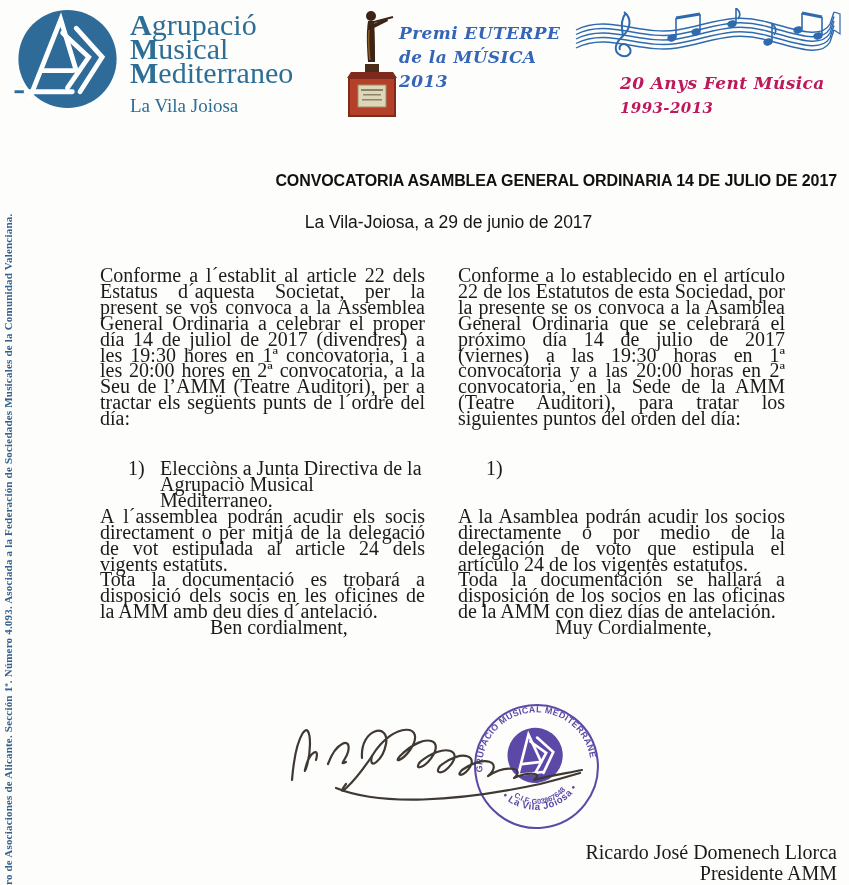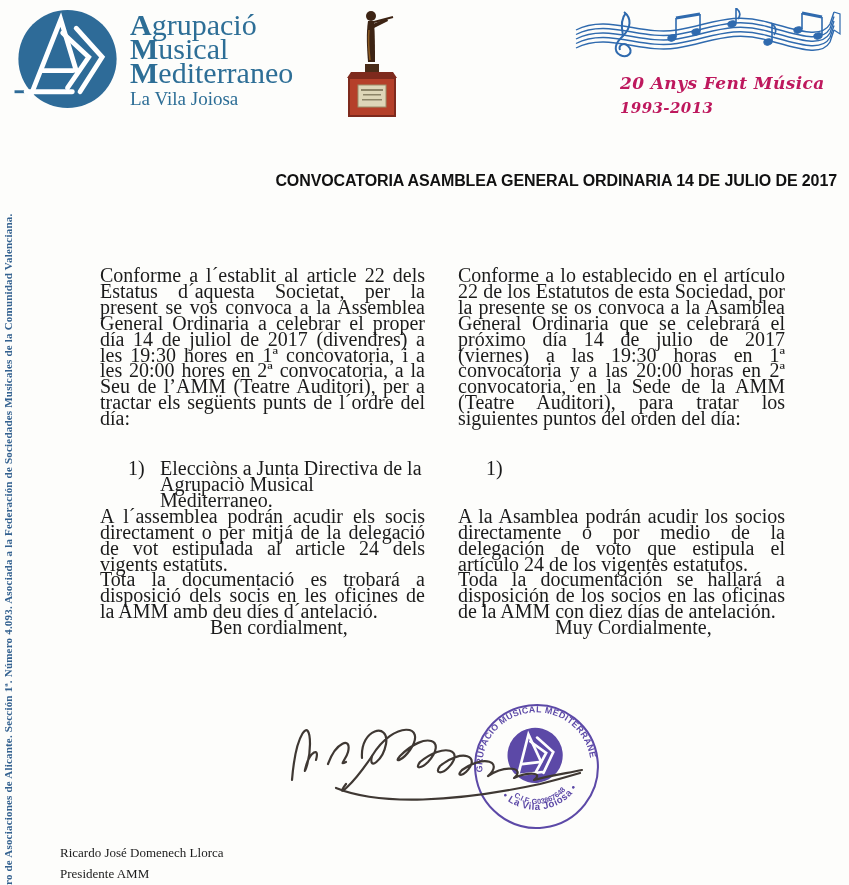--- a/index.html
+++ b/index.html
@@ -14,21 +14,21 @@
     transform:rotate(-90deg);transform-origin:0 0;
     white-space:nowrap;
     font:bold 11px "Liberation Serif",serif;
     color:#33618f;letter-spacing:.2px;
   }
   
   .logo{position:absolute;left:14px;top:7px;}
   .org-name{position:absolute;left:130px;top:13px;color:#2d6e96;}
   .org-line{font-size:30px;line-height:24px;font-weight:normal;}
   .org-line::first-letter{font-weight:bold;}
-  .org-sub{font-size:19px;line-height:22px;margin-top:3px;}
+  .org-sub{font-size:19px;line-height:22px;margin-top:10px;}
   .trophy{position:absolute;left:341px;top:6px;}
   .premi{
     position:absolute;left:399px;top:21px;
     font:italic bold 17px/24px "DejaVu Serif",serif;
     color:#3565b8;letter-spacing:.4px;
   }
   .staff{position:absolute;left:572px;top:8px;}
   .anys{
     position:absolute;left:620px;top:73px;width:235px;text-align:left;
     font:italic bold 17px "DejaVu Serif",serif;color:#be185d;letter-spacing:.4px;
@@ -57,22 +57,22 @@
   .para2{margin-top:30px;}
   .para3{margin-top:38px;}
   .closing{margin-top:31px;text-align:left;}
   .closing.l{padding-left:110px;}
   .closing.r{padding-left:97px;}
   
   .stamp{position:absolute;left:470px;top:700px;opacity:.92;}
   .signature{position:absolute;left:276px;top:700px;}
   
   .footer{
-    position:absolute;top:842px;left:60px;right:12px;text-align:left;
-    font-size:13px;line-height:21px;color:#1b1b1b;
+    position:absolute;top:842px;left:60px;right:12px;text-align:right;
+    font-size:20px;line-height:21px;color:#1b1b1b;
   }
 </style>
 </head>
 <body>
 
 <div class="page">
 
   <div class="sidebar-vertical">ro de Asociaciones de Alicante. Sección 1ª. Número 4.093. Asociada a la Federación de Sociedades Musicales de la Comunidad Valenciana.</div>
 
   <svg class="logo" width="107" height="104" viewBox="0 0 110 108">
@@ -102,20 +102,25 @@
     <rect x="22" y="88" width="18" height="1.5" fill="#8c8468"></rect>
     <rect x="21" y="93" width="20" height="1.5" fill="#8c8468"></rect>
     <rect x="24" y="58" width="14" height="8" fill="#4a2c18"></rect>
     <circle cx="30" cy="10" r="5" fill="#3d2414"></circle>
     <path d="M27,15 C25,28 26,42 27,56 L34,56 C34,42 34,28 33,15 Z" fill="#3d2414"></path>
     <path d="M32,18 L46,12 L47,15 L33,22 Z" fill="#3d2414"></path>
     <path d="M33,16 L52,11" stroke="#3d2414" stroke-width="2"></path>
     <path d="M28,24 C27,34 28,46 29,54" stroke="#8a5a22" stroke-width="1.5" fill="none"></path>
   </svg>
 
+  <div class="premi">
+    <div>Premi EUTERPE</div>
+    <div>de la MÚSICA</div>
+    <div>2013</div>
+  </div>
 
   <svg class="staff" width="272" height="60" viewBox="0 0 272 60">
     <g stroke="#2f6aae" stroke-width="1.4" fill="none">
       <path d="M4,22 C35,6 70,28 105,22 S160,4 195,14 S250,30 258,16 L262,4"></path>
       <path d="M4,26.5 C35,10.5 70,32.5 105,26.5 S160,8.5 195,18.5 S250,34.5 258,20.5 L262,8.5"></path>
       <path d="M4,31 C35,15 70,37 105,31 S160,13 195,23 S250,39 258,25 L262,13"></path>
       <path d="M4,35.5 C35,19.5 70,41.5 105,35.5 S160,17.5 195,27.5 S250,43.5 258,29.5 L262,17.5"></path>
       <path d="M4,40 C35,24 70,46 105,40 S160,22 195,32 S250,48 258,34 L262,22"></path>
       <path d="M262,4 L268,6 L268,26 L262,22" stroke-width="1.2"></path>
     </g>
@@ -140,20 +145,21 @@
       <path d="M230,5 L250,9" stroke-width="3.2" fill="none"></path>
     </g>
   </svg>
 
   <div class="anys">
     <div>20 Anys Fent Música</div>
     <div class="anys-2">1993-2013</div>
   </div>
 
   <div class="doc-title">CONVOCATORIA ASAMBLEA GENERAL ORDINARIA 14 DE JULIO DE 2017</div>
+  <div class="dateline">La Vila-Joiosa, a 29 de junio de 2017</div>
 
   <div class="cols">
 
     <p>Conforme a l´establit al article 22 dels Estatus d´aquesta Societat, per la present se vos convoca a la Assemblea General Ordinaria a celebrar el proper día 14 de juliol de 2017 (divendres) a les 19:30 hores en 1ª concovatoria, i a les 20:00 hores en 2ª convocatoria, a la Seu de l’AMM (Teatre Auditori), per a tractar els següents punts de l´ordre del día:</p>
     <p>Conforme a lo establecido en el artículo 22 de los Estatutos de esta Sociedad, por la presente se os convoca a la Asamblea General Ordinaria que se celebrará el próximo día 14 de julio de 2017 (viernes) a las 19:30 horas en 1ª convocatoria y a las 20:00 horas en 2ª convocatoria, en la Sede de la AMM (Teatre Auditori), para tratar los siguientes puntos del orden del día:</p>
 
     <div class="list-row">
       <span class="list-num">1)</span>
       <span class="list-text left-style">Elecciòns a Junta Directiva de la Agrupaciò Musical Mediterraneo.</span>
     </div>

